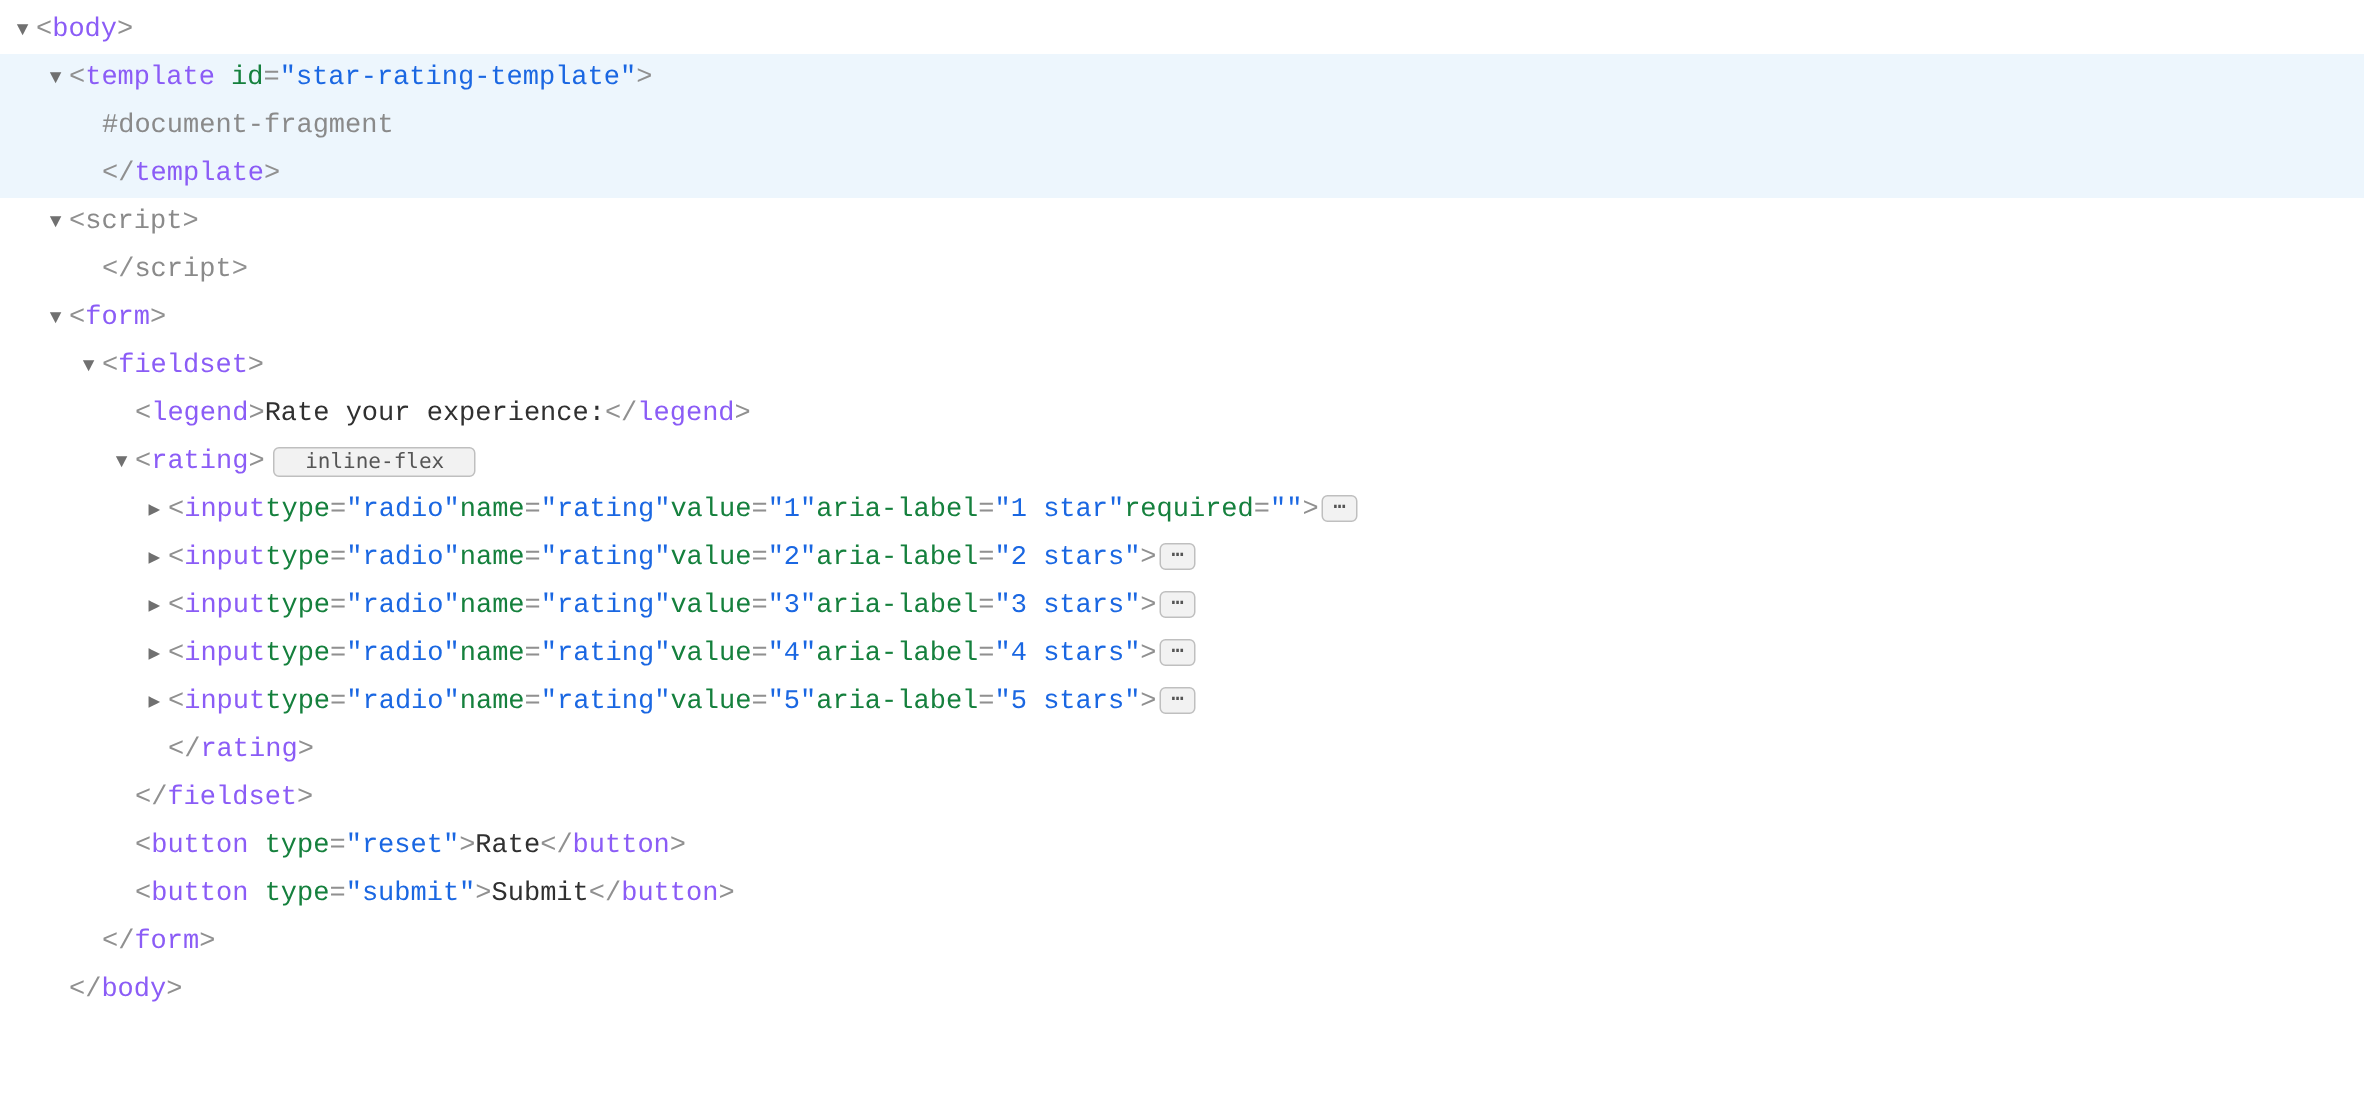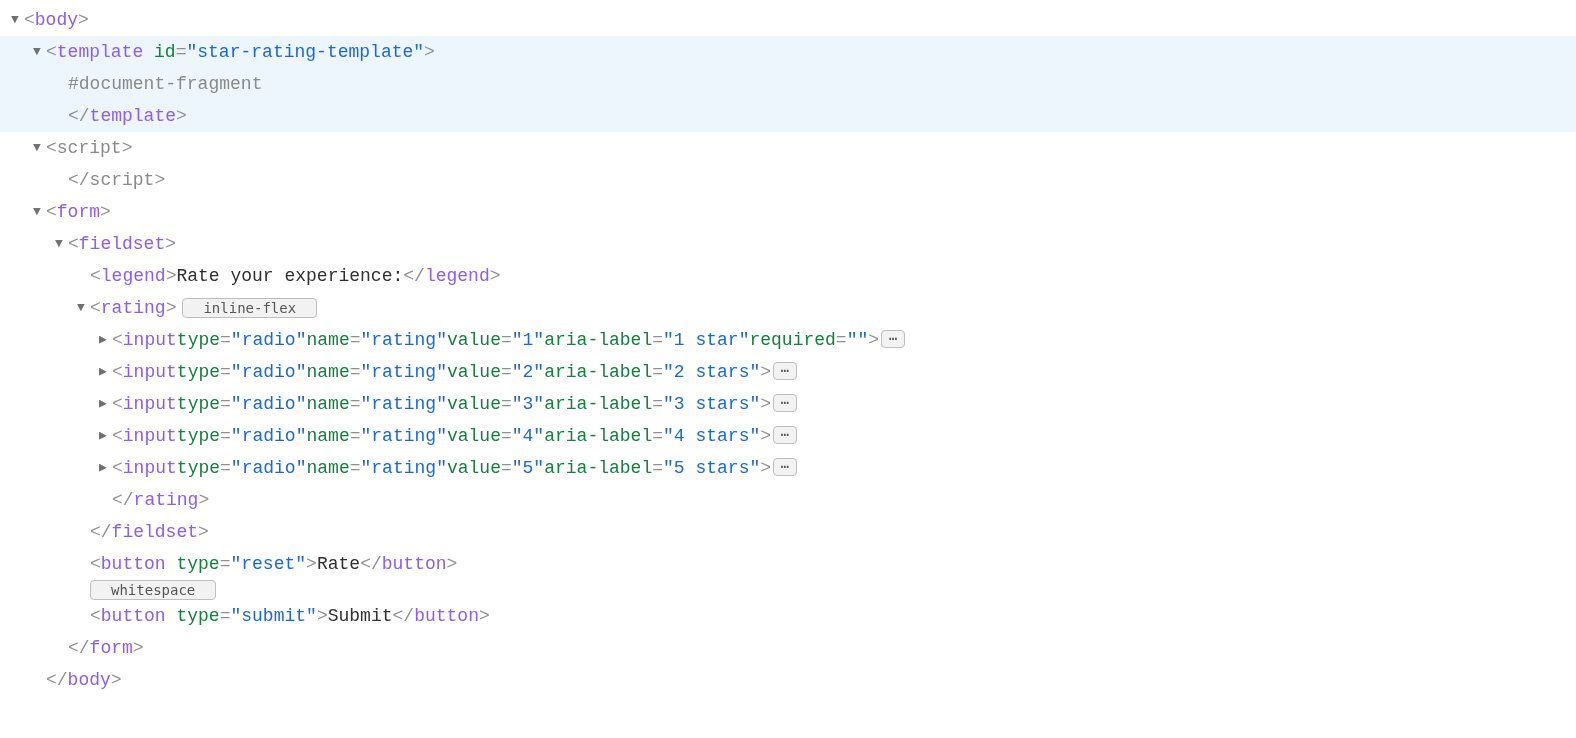--- a/index.html
+++ b/index.html
@@ -162,25 +162,20 @@
     <span class="arrow"></span>
     <span class="punct">&lt;/</span><span class="tag">fieldset</span><span class="punct">&gt;</span>
   </div>
 
   <div class="row">
     <span class="indent i3"></span>
     <span class="arrow"></span>
     <span class="punct">&lt;</span><span class="tag">button</span><span> </span><span class="attr-name">type</span><span class="eq">=</span><span class="attr-val">"reset"</span><span class="punct">&gt;</span><span class="text-content">Rate</span><span class="punct">&lt;/</span><span class="tag">button</span><span class="punct">&gt;</span>
   </div>
 
-  <div class="row">
-    <span class="indent i3"></span>
-    <span class="arrow"></span>
-    <span class="badge" style="margin-left:0">whitespace</span>
-  </div>
 
   <div class="row">
     <span class="indent i3"></span>
     <span class="arrow"></span>
     <span class="punct">&lt;</span><span class="tag">button</span><span> </span><span class="attr-name">type</span><span class="eq">=</span><span class="attr-val">"submit"</span><span class="punct">&gt;</span><span class="text-content">Submit</span><span class="punct">&lt;/</span><span class="tag">button</span><span class="punct">&gt;</span>
   </div>
 
   <div class="row">
     <span class="indent i2"></span>
     <span class="arrow"></span>

